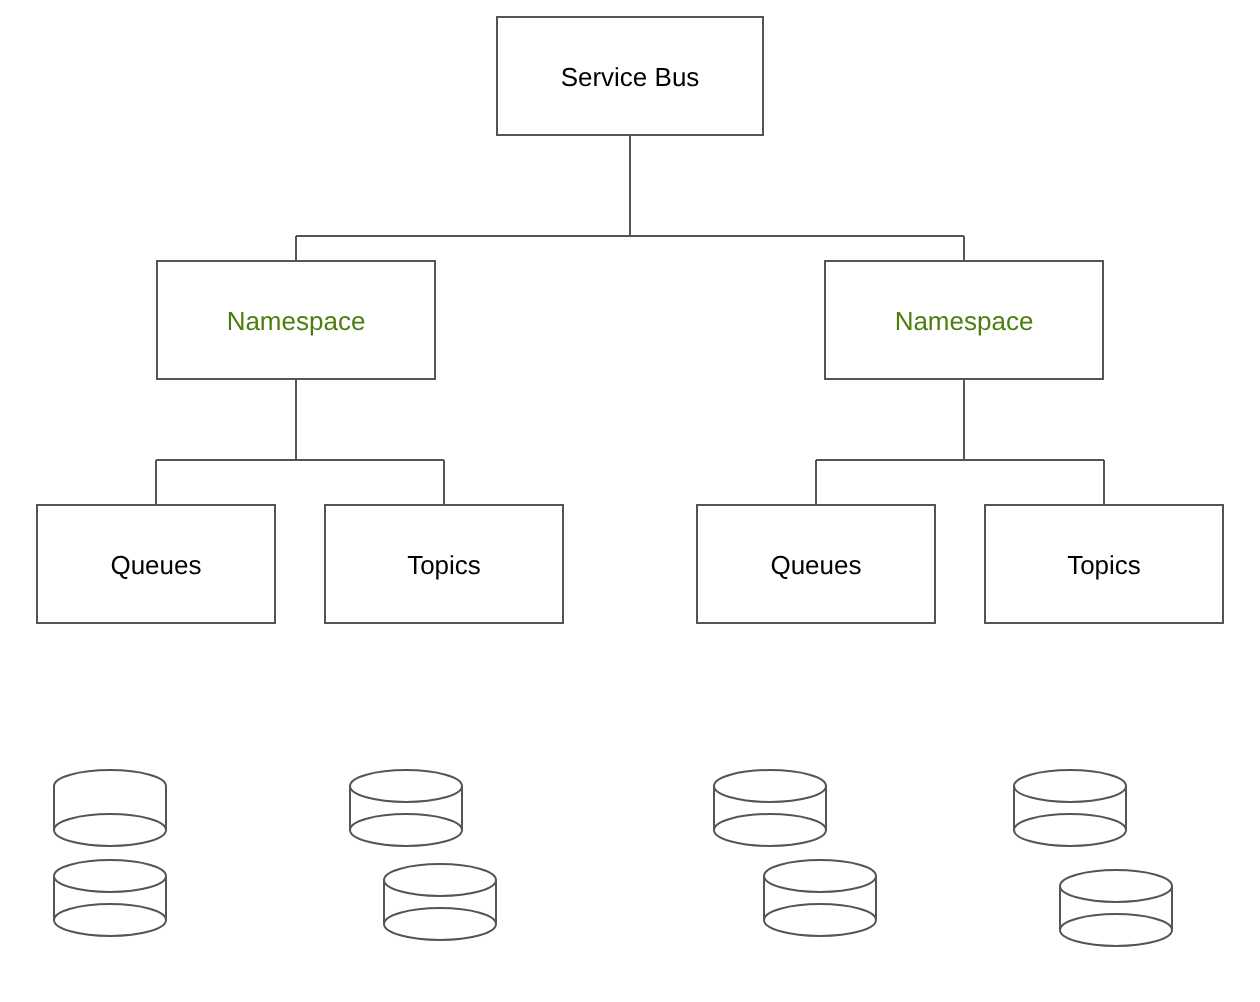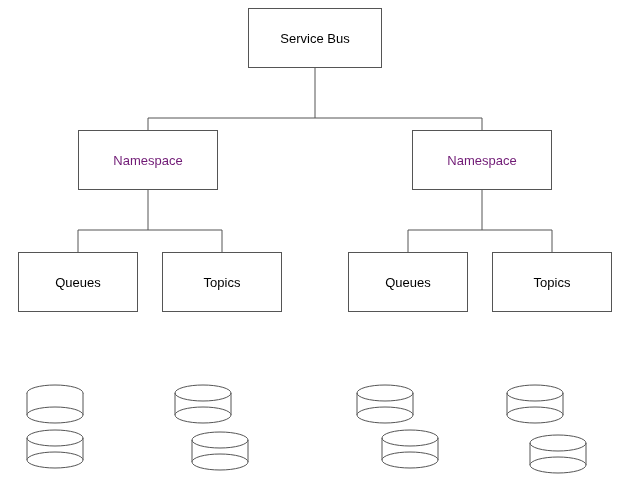--- a/index.html
+++ b/index.html
@@ -32,21 +32,21 @@
       position: absolute;
       border: 1px solid #555;
       background: #fff;
       display: flex;
       align-items: center;
       justify-content: center;
       text-align: center;
     }
 
     .box.namespace-label {
-      color: #701a75;
+      color: #4d7c0f;
       align-items: center;
     }
   </style>
 </head>
 <body>
 
 <div class="diagram">
 
   <svg class="lines">
 

